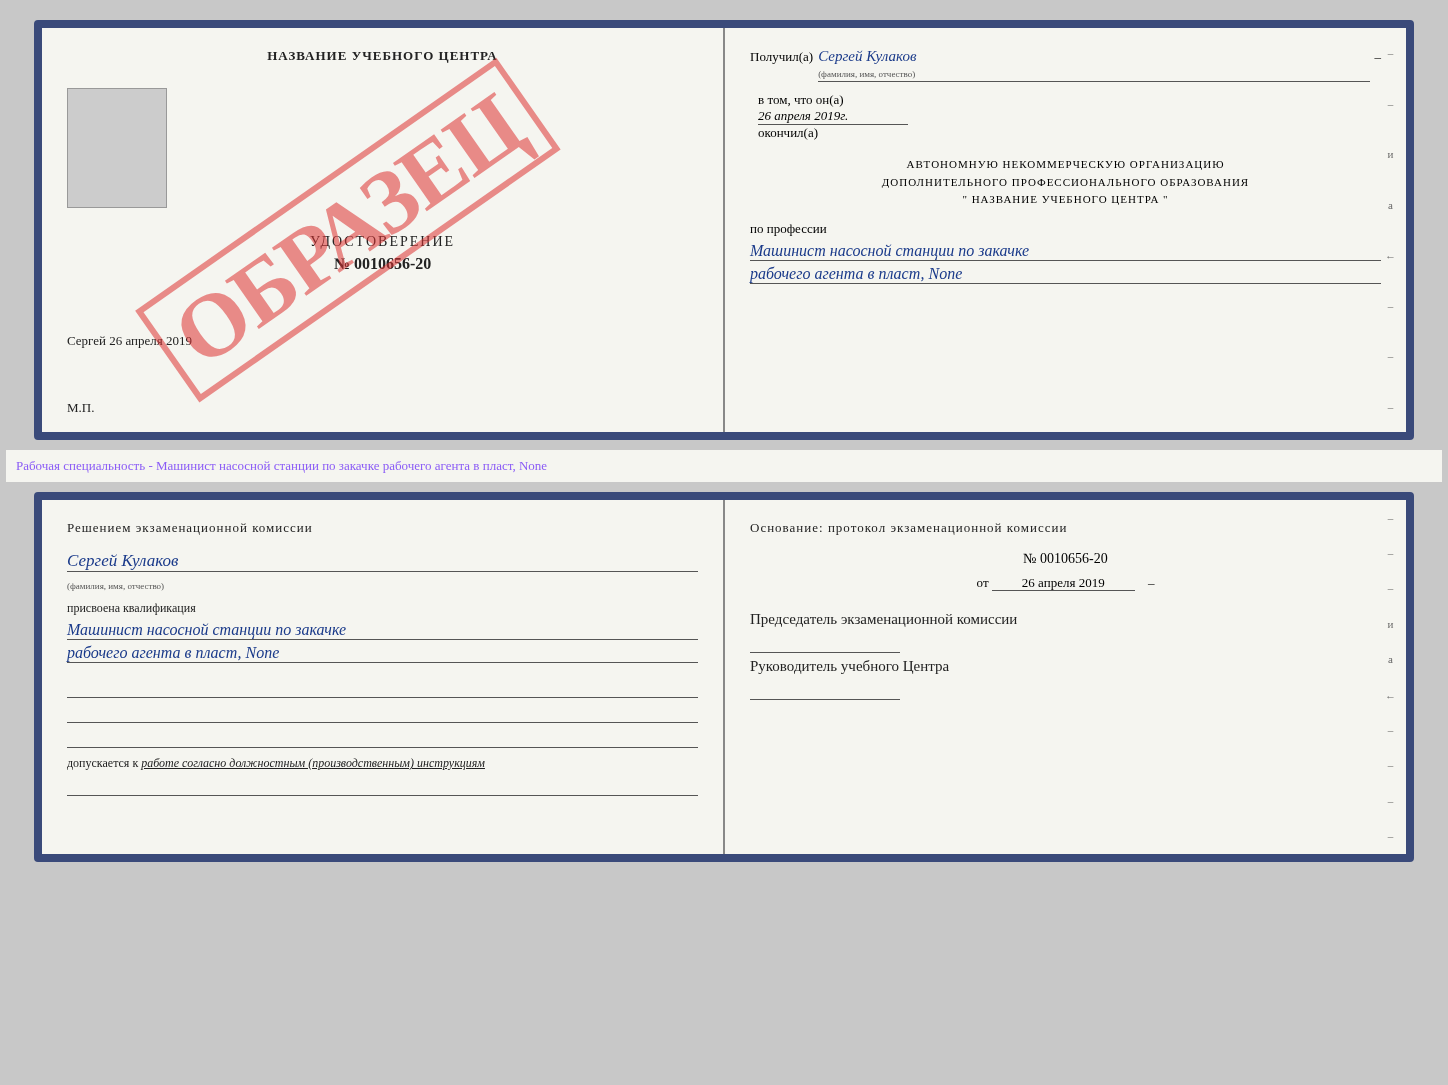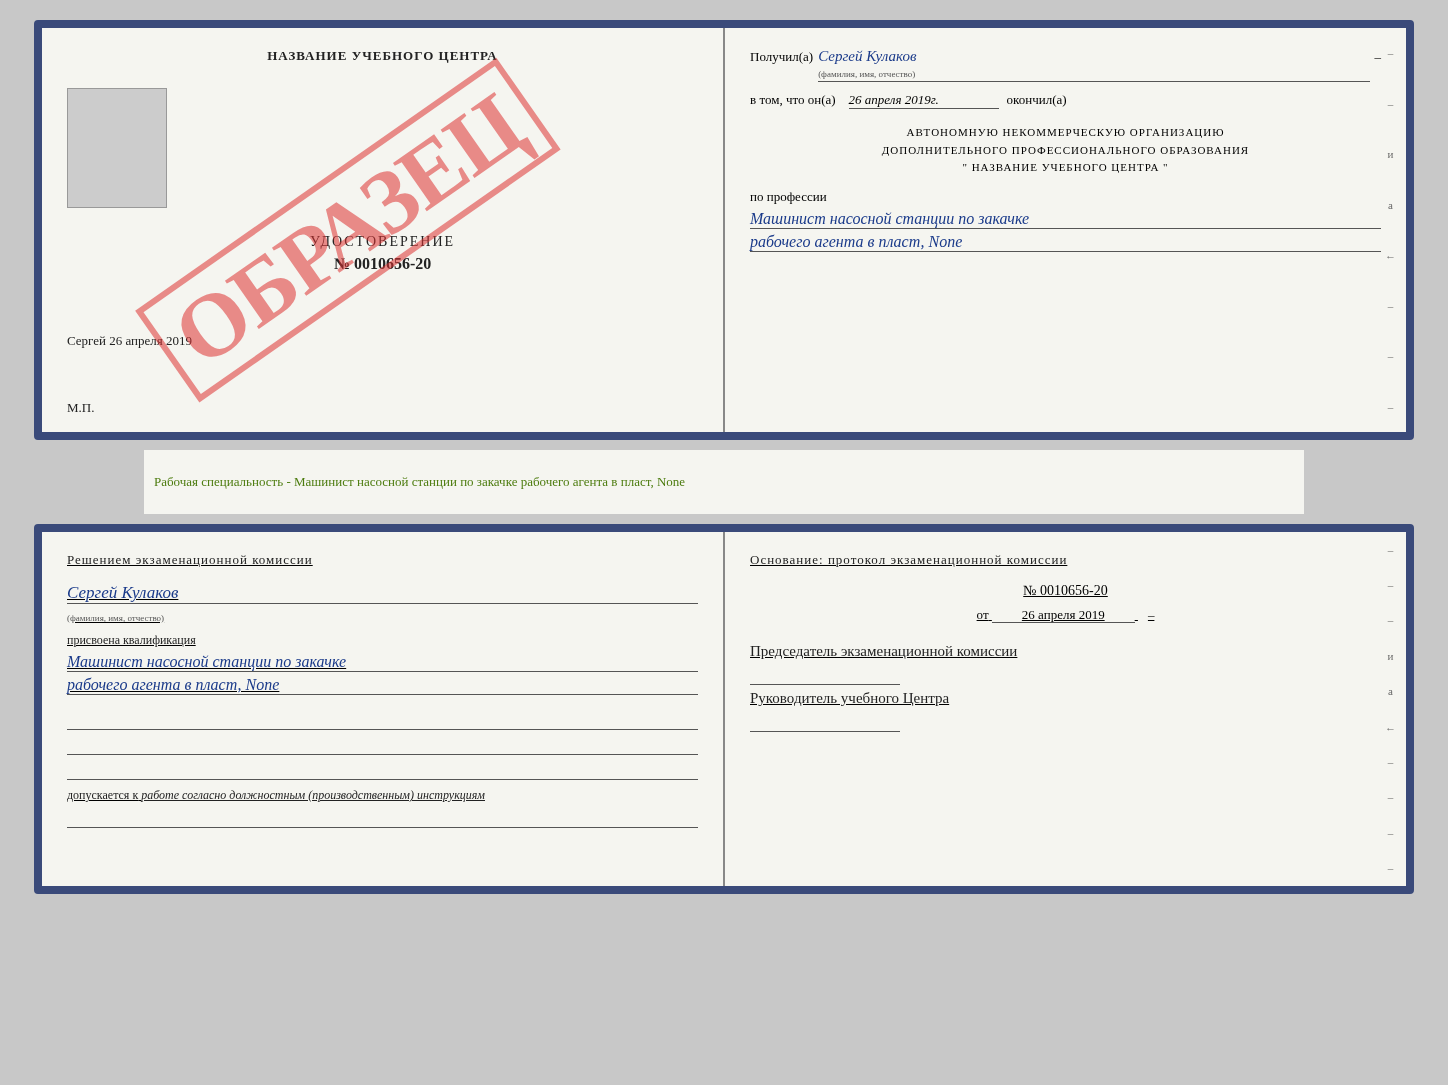--- a/index.html
+++ b/index.html
@@ -26,21 +26,20 @@
     }
 
     
     .doc-top {
       height: 420px;
     }
 
     
     .doc-bottom {
       height: 370px;
-      text-decoration: underline;
     }
 
     .doc-left, .doc-right {
       flex: 1;
       padding: 20px 25px;
       position: relative;
     }
 
     .doc-left {
       border-right: 2px solid #888;
@@ -156,25 +155,25 @@
       font-style: italic;
       color: #1a3a8a;
       font-size: 16px;
       display: block;
       border-bottom: 1px solid #555;
       margin-bottom: 4px;
     }
 
     
     .page-separator {
-      width: 1160px;
+      width: 1436px;
       background: #f5f5f0;
-      padding: 24px 10px;
-      font-size: 13px;
-      color: #4d7c0f;
+      padding: 8px 10px;
+      font-size: 13px;
+      color: #8b5cf6;
     }
 
     
     .bottom-left-title {
       font-size: 13px;
       font-weight: normal;
       letter-spacing: 1px;
       margin-bottom: 15px;
       color: #222;
     }
@@ -306,21 +305,21 @@
     <div style="display:flex; align-items:baseline; margin-bottom:10px; font-size:13px;">
       <span class="field-label">Получил(a)</span>
       <span style="flex:1; border-bottom:1px solid #555; position:relative;">
         <span class="cursive-text">Сергей Кулаков</span>
         <br>
         <span class="small-hint">(фамилия, имя, отчество)</span>
       </span>
       <span style="margin-left:5px;">–</span>
     </div>
 
-    <div style="display:flex; align-items:baseline; margin-bottom:15px; font-size:13px;">
+    <div style="display:flex; align-items:baseline; margin-bottom:15px; font-size:13px;flex-direction:column;">
       <span class="field-label">в том, что он(а)</span>
       <span style="border-bottom:1px solid #555; min-width:150px; font-style:italic; margin:0 8px;">26 апреля 2019г.</span>
       <span>окончил(а)</span>
     </div>
 
     <div class="org-block">
       <div>АВТОНОМНУЮ НЕКОММЕРЧЕСКУЮ ОРГАНИЗАЦИЮ</div>
       <div>ДОПОЛНИТЕЛЬНОГО ПРОФЕССИОНАЛЬНОГО ОБРАЗОВАНИЯ</div>
       <div>"   НАЗВАНИЕ УЧЕБНОГО ЦЕНТРА   "</div>
     </div>

